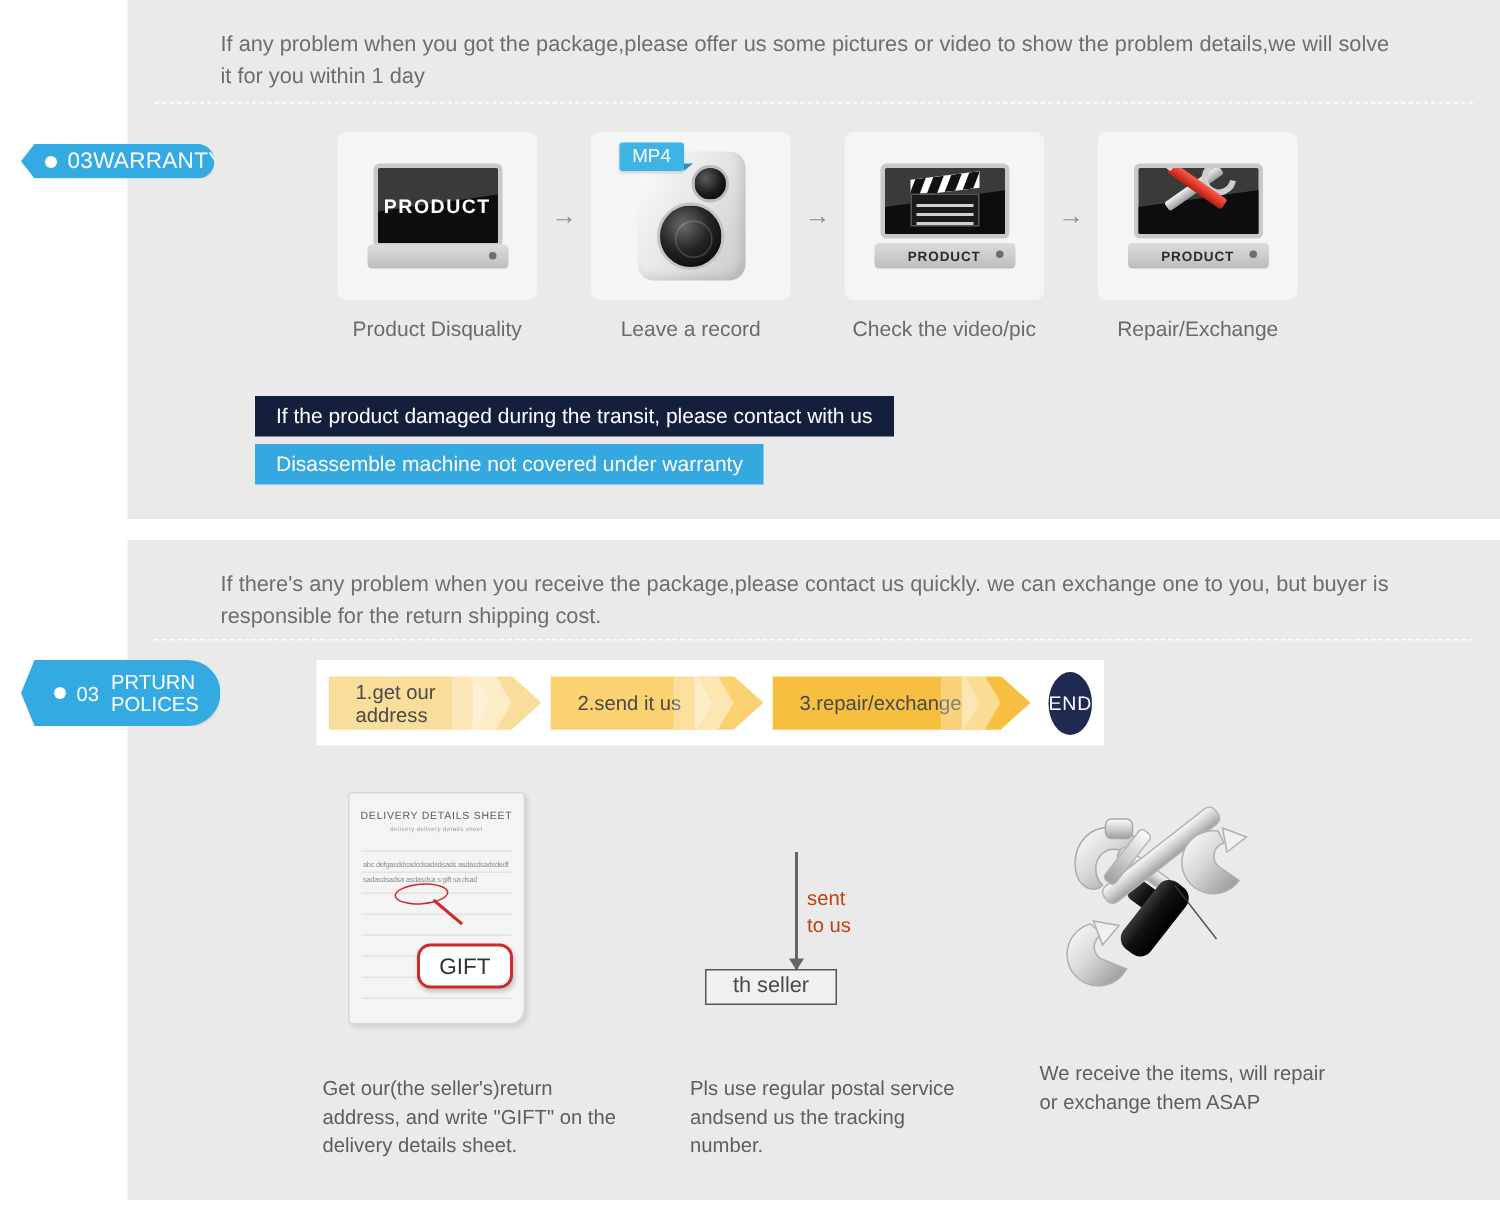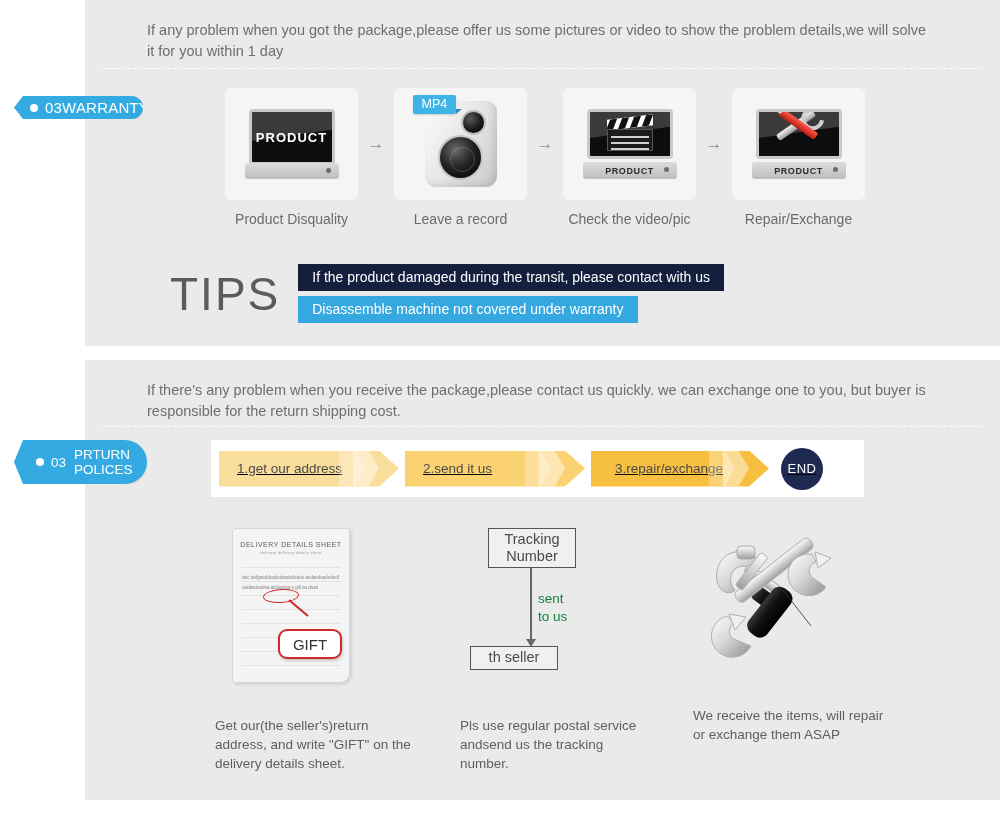--- a/index.html
+++ b/index.html
@@ -220,25 +220,24 @@
     color: #fff; font-size: 14px;
     padding: 5px 14px 6px;
     white-space: nowrap;
   }
   #tip-bar-1 { background: #35a8e0; align-self: flex-start; }
   #tip-bar-2 { background: #141f3e; }
 
   
   #ribbon {
     position: absolute; left: 211px; top: 440px;
-    width: 653px; height: 57px;
+    width: 525px; height: 57px;
     background: #ffffff;
     display: flex; align-items: center;
     padding: 0 8px;
-    text-decoration: underline;
   }
   .chev {
     position: relative;
     height: 36px;
     display: flex; align-items: center;
     padding-left: 18px; padding-right: 46px;
     color: #4a4a4a; font-size: 13.5px;
     clip-path: polygon(0 0, calc(100% - 20px) 0, 100% 50%, calc(100% - 20px) 100%, 0 100%);
     margin-right: 6px;
   }
@@ -334,21 +333,21 @@
     position:absolute; left: 70px; top: 40px; width: 2px; height: 78px;
     background: #666;
   }
   .f-arrow:after{
     content:""; position:absolute; left:-4px; bottom:-1px;
     border-left:5px solid transparent; border-right:5px solid transparent;
     border-top:8px solid #666;
   }
   .f-sent {
     position:absolute; left: 78px; top: 62px;
-    font-size: 13.5px; color: #15803d; line-height: 1.3; white-space: nowrap;
+    font-size: 13.5px; color: #c2410c; line-height: 1.3; white-space: nowrap;
   }
 
   
   .bigtools { position: relative; width: 160px; height: 135px; }
 </style>
 </head>
 <body>
 
 <div class="page">
 
@@ -438,21 +437,20 @@
             <span class="btext">PRODUCT</span>
             <span class="led"></span>
           </div>
         </div>
       </div>
       <div class="step-label">Repair/Exchange</div>
     </div>
   </div>
 
   <div id="tips">
-    <div class="word">TIPS</div>
     <div class="bars">
       <div class="tip-bar" id="tip-bar-2">If the product damaged during the transit, please contact with us</div>
       <div class="tip-bar" id="tip-bar-1">Disassemble machine not covered under warranty</div>
     </div>
   </div>
 
   <div class="panel" id="panel-returns">
     <div class="dashed-sep" style="top:66px;"></div>
   </div>
 
@@ -507,21 +505,20 @@
         <svg class="bubble-tail" viewBox="0 0 22 18">
           <path d="M1 1 L20 17" stroke="#cf2a2a" stroke-width="2" fill="none"></path>
         </svg>
         <div class="gift-bubble">GIFT</div>
       </div>
       <div class="col-caption" style="left:20px; top:188px; width:200px;">Get our(the seller's)return address, and write "GIFT" on the delivery details sheet.</div>
     </div>
 
     <div class="col" id="col-2" style="left:265px;">
       <div style="position:relative;width:140px;height:160px;">
-        <div class="fbox" id="fbox-1">Tracking Number</div>
         <div class="f-arrow"></div>
         <div class="f-sent">sent<br>to us</div>
         <div class="fbox" id="fbox-2">th seller</div>
       </div>
       <div class="col-caption" style="left:0px; top:188px; width:190px;">Pls use regular postal service andsend us the tracking number.</div>
     </div>
 
     <div class="col" id="col-3">
       <div class="bigtools" style="margin-left:10px;margin-top:6px;">
         <svg viewBox="0 0 160 135" width="160" height="135">

